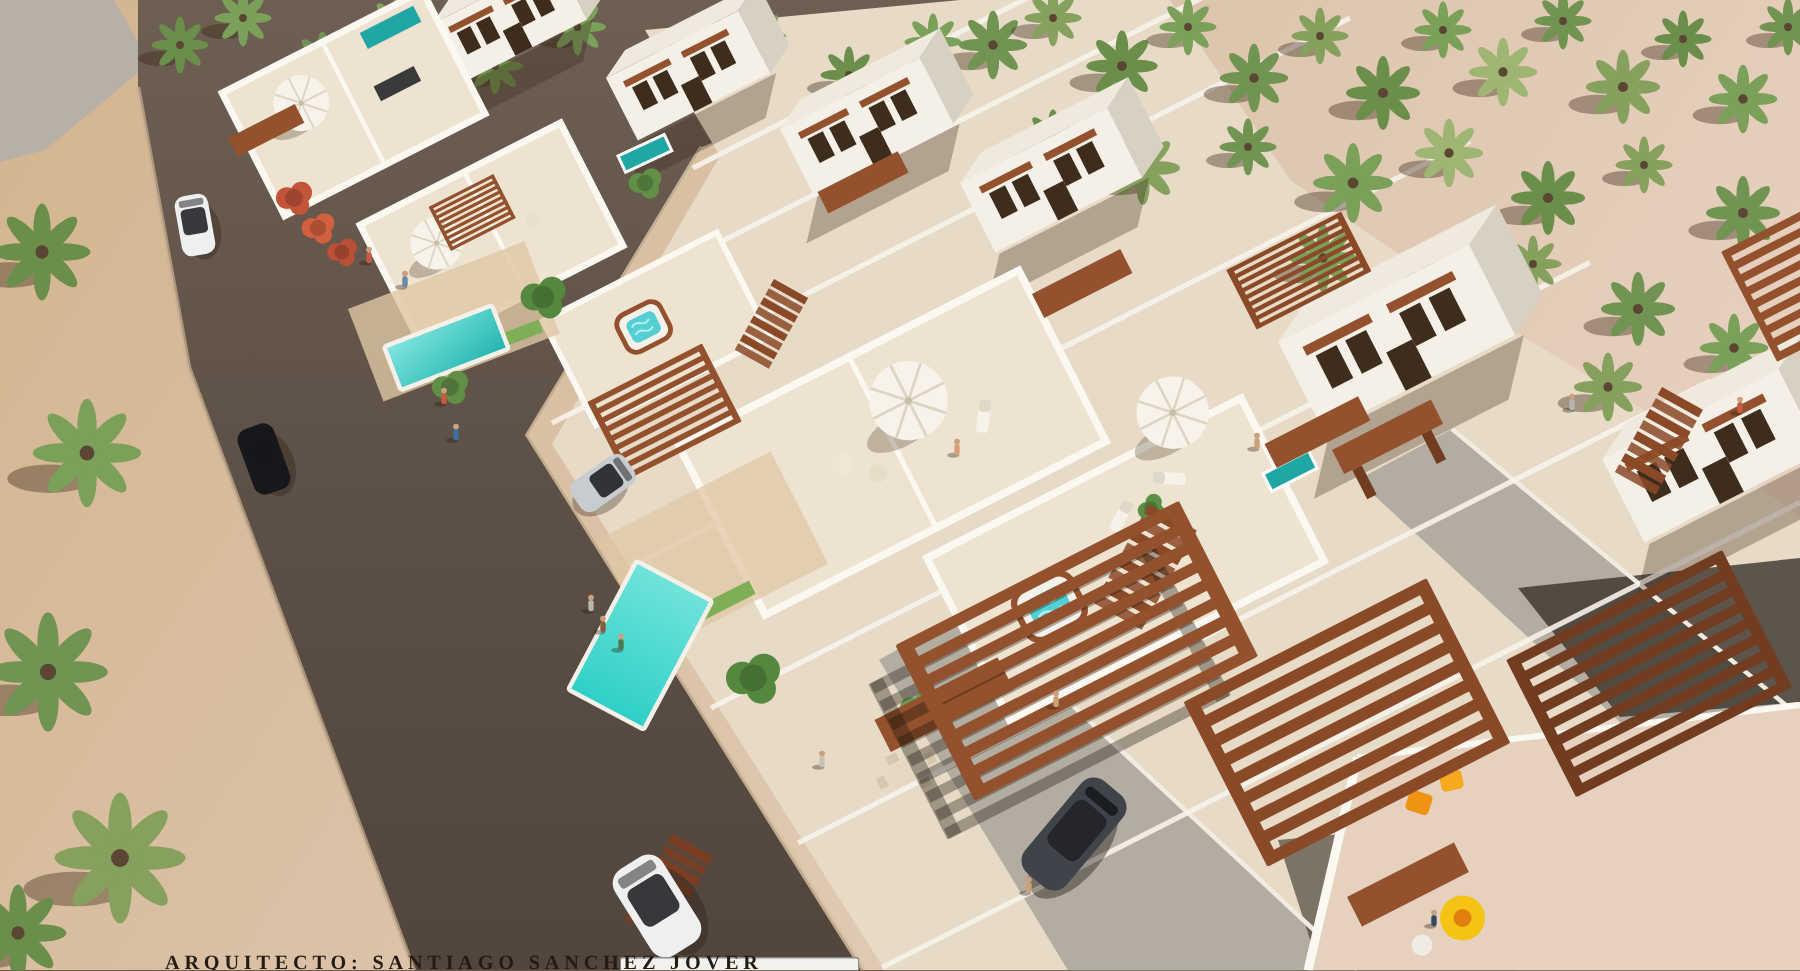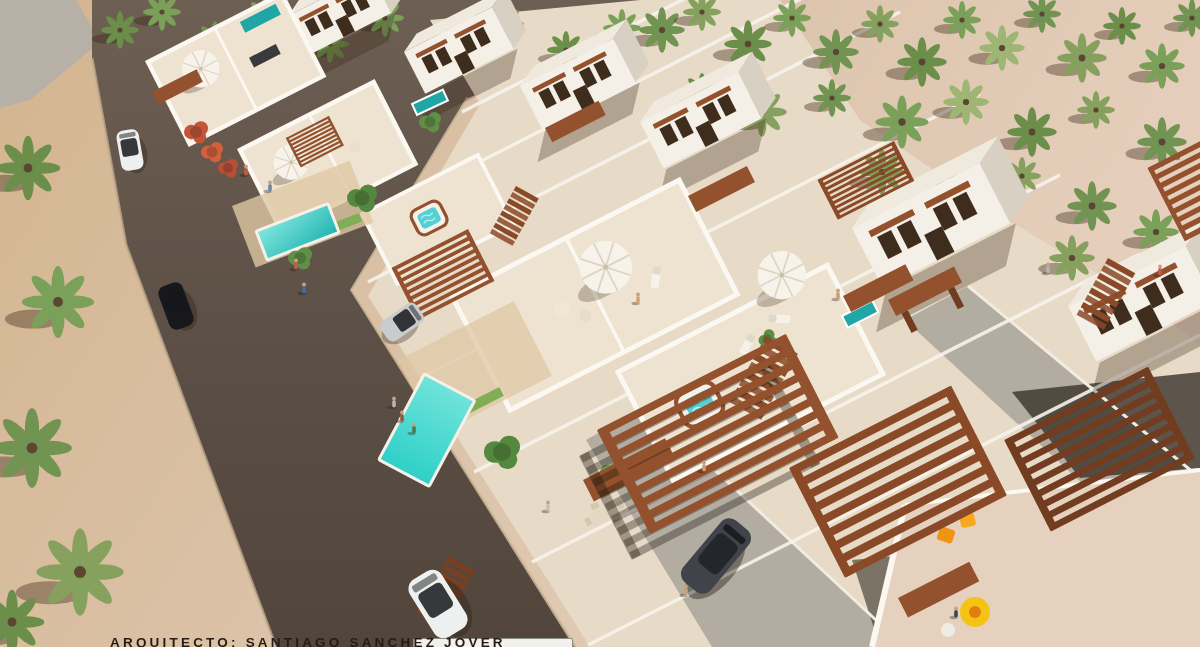--- a/index.html
+++ b/index.html
@@ -10,21 +10,21 @@
     --window_dark:#3e2c1d; --wood:#93512d; --wood_dark:#713c1f;
     --pool_bright:#2fd0c8; --pool_deep:#25b5b2; --lap_pool:#20a6a4;
     --drive_gray:#b3aca1; --shadow_dark:#362f28;
     --palm_green:#719453; --palm_olive:#86a05e;
     --car_white:#eef0f0; --car_black:#17181c; --car_gray:#404349;
     --accent_orange:#ef9312; --accent_yellow:#f4c313;
     --caption_text:#241c13; --bar_white:#f3f1ed;
   }
   html,body{margin:0;padding:0;background:#000;}
   .stage{position:relative;width:1200px;height:647px;overflow:hidden;
-         font-family:Liberation Sans, sans-serif;background:var(--sand);}
+         font-family:Liberation Serif, serif;background:var(--sand);}
   .stage svg{position:absolute;left:0;top:0;display:block;}
   .pshadow{fill:rgba(55,38,22,.38);}
   .ptrunk{fill:#5a4632;}
   .caption{position:absolute;left:110px;bottom:-3px;z-index:5;
            font-weight:bold;font-size:13.5px;letter-spacing:3.2px;
            color:var(--caption_text);white-space:nowrap;}
   .bottom-bar{position:absolute;left:413px;width:158px;height:8px;bottom:0;z-index:4;
               background:var(--bar_white);border:1px solid #8a8a86;border-bottom:none;
               border-radius:2px 2px 0 0;}
 </style>

